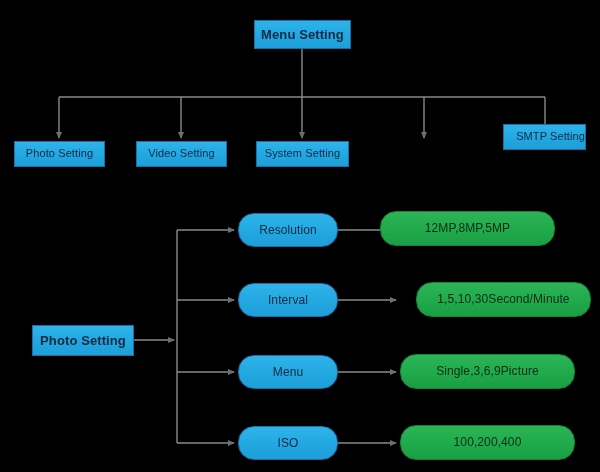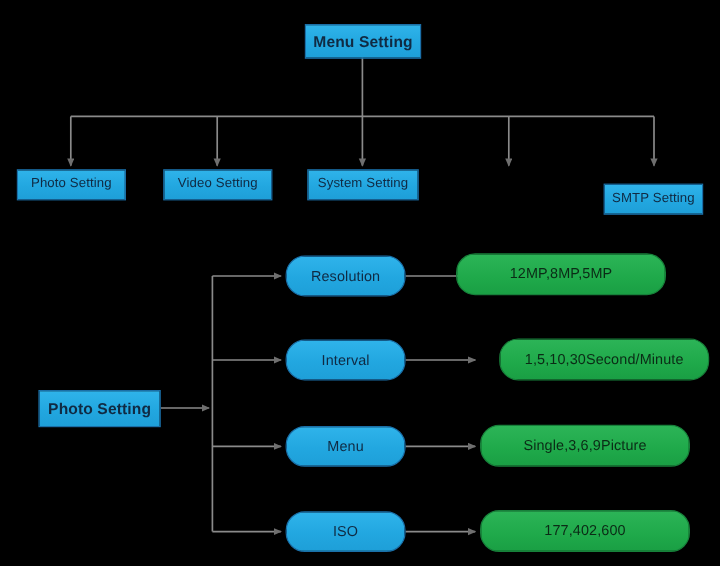--- a/index.html
+++ b/index.html
@@ -104,21 +104,21 @@
 
   <div class="node node-blue fs11" style="left:136px; top:141px; width:91px; height:26px;">
     <span>Video Setting</span>
   </div>
 
   <div class="node node-blue fs11" style="left:256px; top:141px; width:93px; height:26px;">
     <span>System Setting</span>
   </div>
 
 
-  <div class="node node-blue fs11" style="left:503px; top:153px; width:83px; height:26px;">
+  <div class="node node-blue fs11" style="left:503px; top:124px; width:83px; height:26px;justify-content:flex-end;">
     <span>SMTP Setting</span>
   </div>
 
   <div class="node node-blue bold fs13" style="left:32px; top:325px; width:102px; height:31px;">
     <span>Photo Setting</span>
   </div>
 
   <div class="node node-blue fs12" style="left:238px; top:213px; width:100px; height:34px;">
     <span>Resolution</span>
   </div>
@@ -137,16 +137,16 @@
     <span>Menu</span>
   </div>
   <div class="node node-green fs12" style="left:400px; top:354px; width:175px; height:35px;">
     <span>Single,3,6,9Picture</span>
   </div>
 
   <div class="node node-blue fs12" style="left:238px; top:426px; width:100px; height:34px;">
     <span>ISO</span>
   </div>
   <div class="node node-green fs12" style="left:400px; top:425px; width:175px; height:35px;">
-    <span>177,402,600</span>
+    <span>100,200,400</span>
   </div>
 
 </div>
 
 </body></html>

